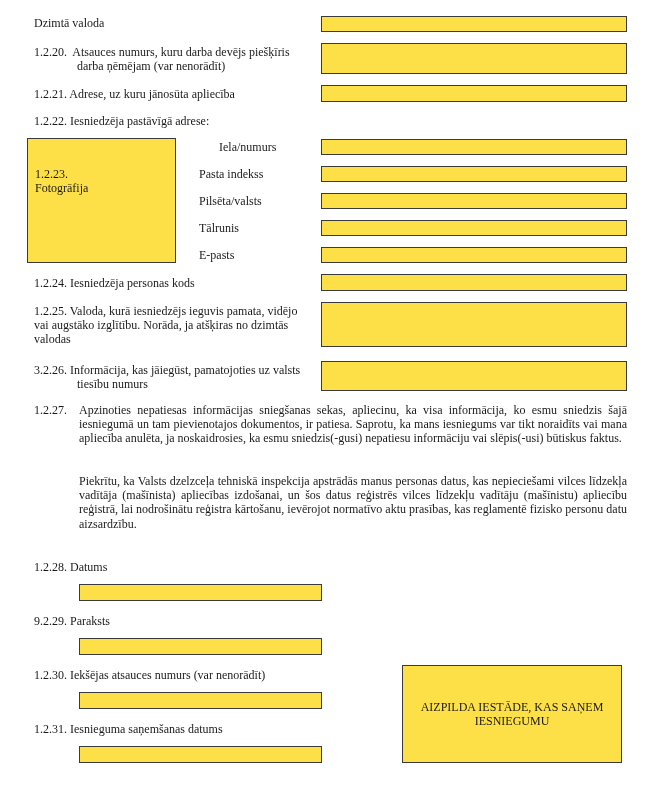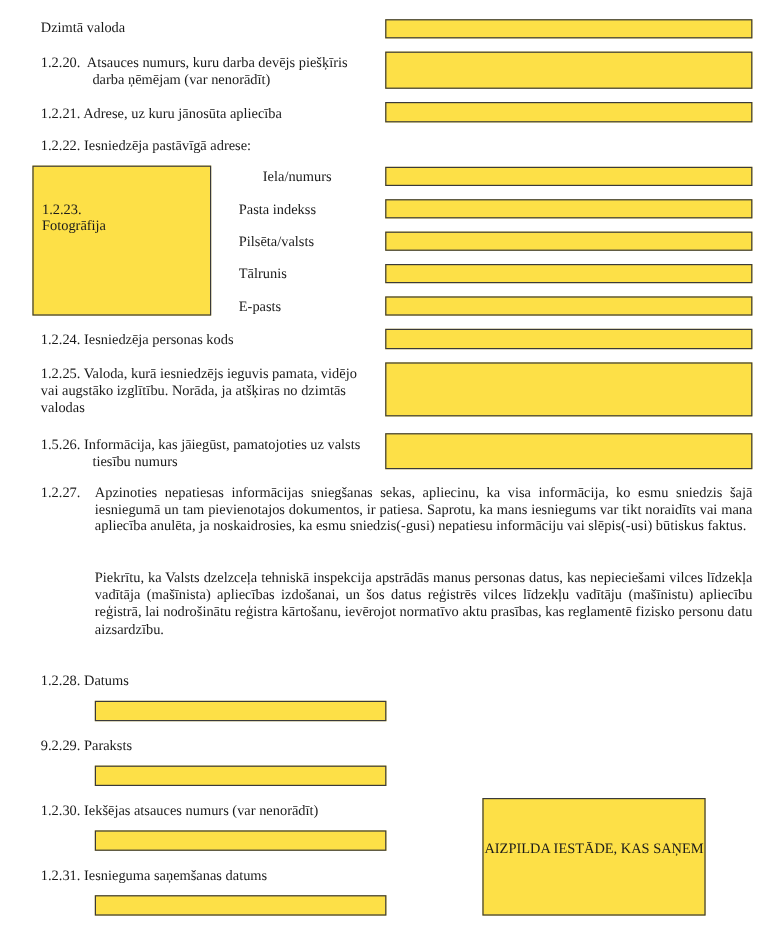--- a/index.html
+++ b/index.html
@@ -49,37 +49,38 @@
 <div class="box" style="left:321px; top:247px; width:306px; height:16px;"></div>
 
 <div class="lbl" style="left:34px; top:276px;">1.2.24. Iesniedzēja personas kods</div>
 <div class="box" style="left:321px; top:274px; width:306px; height:17px;"></div>
 
 <div class="lbl" style="left:34px; top:304px;">1.2.25. Valoda, kurā iesniedzējs ieguvis pamata, vidējo</div>
 <div class="lbl" style="left:34px; top:318px;">vai augstāko izglītību. Norāda, ja atšķiras no dzimtās</div>
 <div class="lbl" style="left:34px; top:332px;">valodas</div>
 <div class="box" style="left:321px; top:302px; width:306px; height:45px;"></div>
 
-<div class="lbl" style="left:34px; top:363px;">1.5.26. Informācija, kas jāiegūst, pamatojoties uz valsts</div>
+<div class="lbl" style="left:34px; top:363px;">3.2.26. Informācija, kas jāiegūst, pamatojoties uz valsts</div>
 <div class="lbl" style="left:77px; top:377px;">tiesību numurs</div>
 <div class="box" style="left:321px; top:361px; width:306px; height:30px;"></div>
 
 <div class="lbl" style="left:34px; top:403px;">1.2.27.</div>
 <div class="para" style="top:403px;">Apzinoties nepatiesas informācijas sniegšanas sekas, apliecinu, ka visa informācija, ko esmu sniedzis šajā iesniegumā un tam pievienotajos dokumentos, ir patiesa. Saprotu, ka mans iesniegums var tikt noraidīts vai mana apliecība anulēta, ja noskaidrosies, ka esmu sniedzis(-gusi) nepatiesu informāciju vai slēpis(-usi) būtiskus faktus.</div>
 <div class="para" style="top:474px;">Piekrītu, ka Valsts dzelzceļa tehniskā inspekcija apstrādās manus personas datus, kas nepieciešami vilces līdzekļa vadītāja (mašīnista) apliecības izdošanai, un šos datus reģistrēs vilces līdzekļu vadītāju (mašīnistu) apliecību reģistrā, lai nodrošinātu reģistra kārtošanu, ievērojot normatīvo aktu prasības, kas reglamentē fizisko personu datu aizsardzību.</div>
 
 <div class="lbl" style="left:34px; top:560px;">1.2.28. Datums</div>
 <div class="box" style="left:79px; top:584px; width:243px; height:17px;"></div>
 
 <div class="lbl" style="left:34px; top:614px;">9.2.29. Paraksts</div>
 <div class="box" style="left:79px; top:638px; width:243px; height:17px;"></div>
 
 <div class="lbl" style="left:34px; top:668px;">1.2.30. Iekšējas atsauces numurs (var nenorādīt)</div>
 <div class="box" style="left:79px; top:692px; width:243px; height:17px;"></div>
 
 <div class="lbl" style="left:34px; top:722px;">1.2.31. Iesnieguma saņemšanas datums</div>
 <div class="box" style="left:79px; top:746px; width:243px; height:17px;"></div>
 
-<div class="box" style="left:402px; top:665px; width:186px; height:98px;">
+<div class="box" style="left:402px; top:665px; width:220px; height:98px;">
   <div class="office-text">
     <div>AIZPILDA IESTĀDE, KAS SAŅEM</div>
+    <div>IESNIEGUMU</div>
   </div>
 </div>
 
 </body></html>

